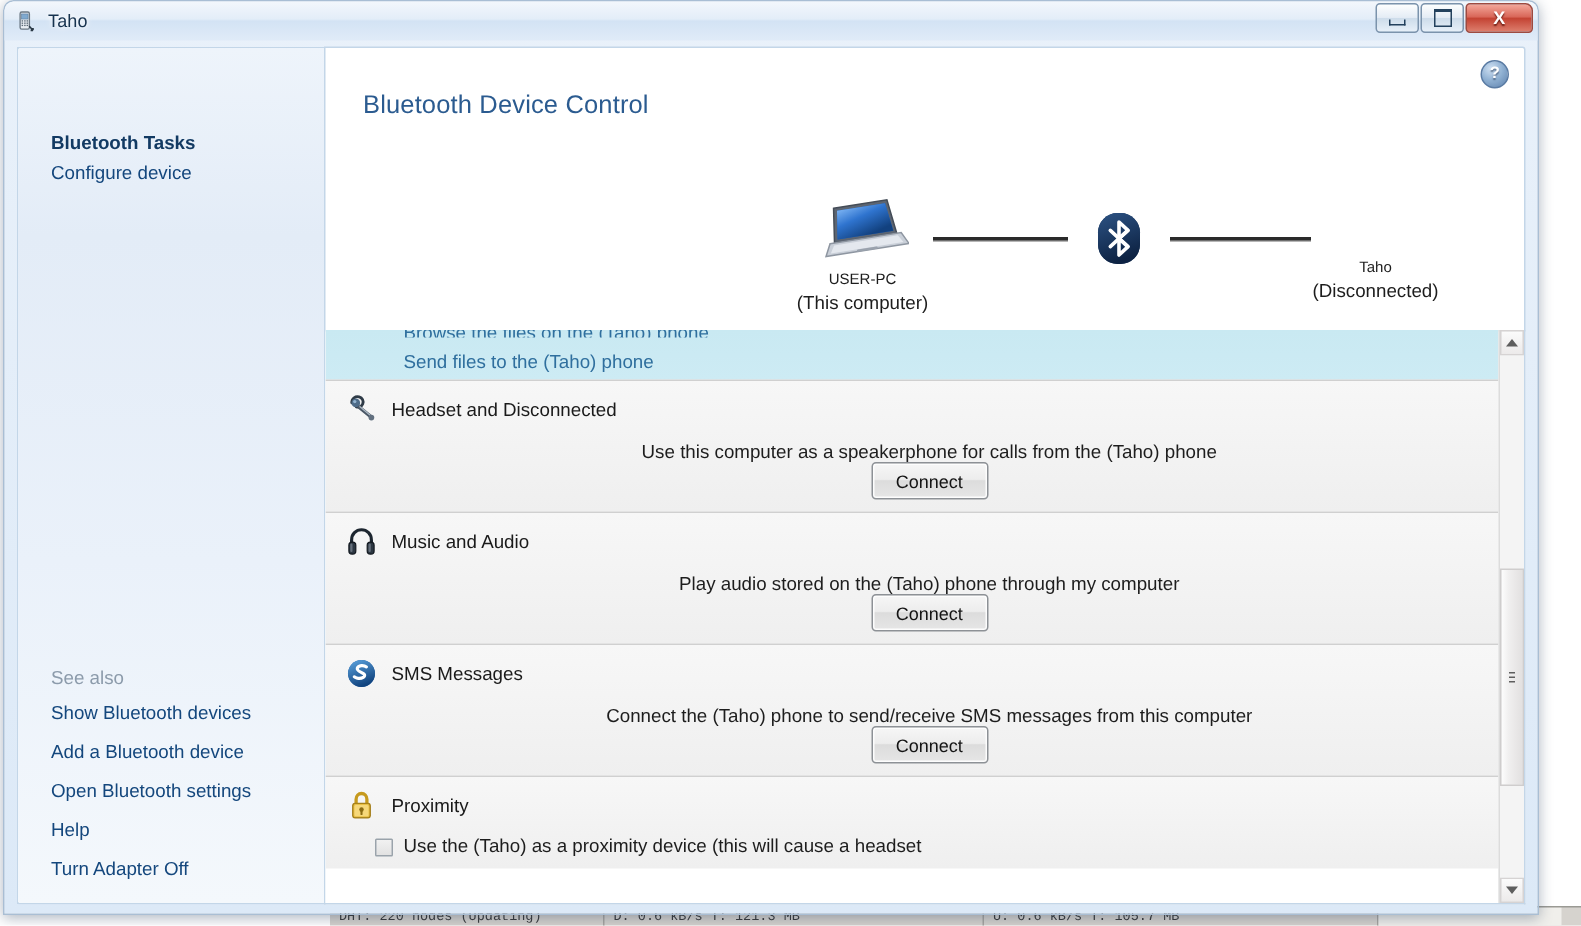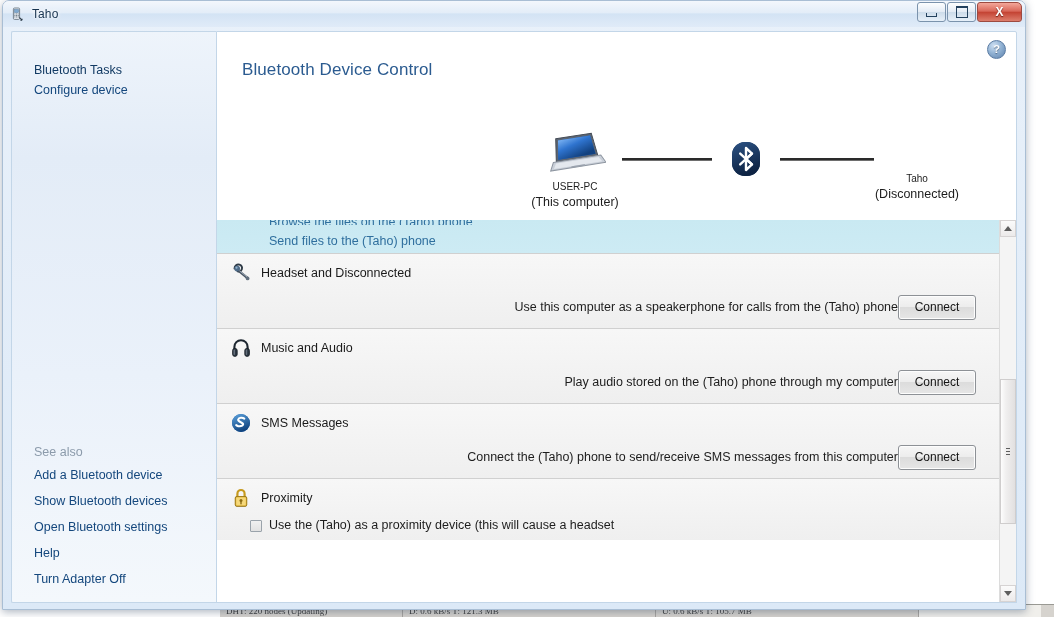--- a/index.html
+++ b/index.html
@@ -10,21 +10,21 @@
   }
   .screen{position:relative;width:1054px;height:617px;background:#ffffff;}
 
   
   .bg-app{
     position:absolute;left:220px;top:604px;width:834px;height:13px;
     background:#d6d3ce;border-top:1px solid #9a9a94;overflow:hidden;
   }
   .bg-app-row{
     display:flex;height:13px;align-items:center;
-    font-size:9px;color:#3a3a3a;font-family:Liberation Serif, serif;
+    font-size:9px;color:#3a3a3a;font-family:Liberation Mono, monospace;
     white-space:nowrap;
   }
   .bg-cell{padding:0 6px;border-right:1px solid #a8a5a0;height:13px;
     line-height:13px;overflow:hidden;}
   .bg-c1{width:170px;}
   .bg-c2{width:240px;}
   .bg-c3{width:250px;}
   .bg-c4{width:110px;background:#f0efeb;border-right:none;}
 
   
@@ -77,22 +77,22 @@
     margin:4px 0 6px 8px;
     background:linear-gradient(to bottom,#eef4fb 0%,#e3ecf7 22%,#eaf1fa 60%,#f4f8fc 100%);
     border:1px solid #c3d6e8;border-right:none;
     border-radius:2px 0 0 2px;
     padding:16px 0 0 0;position:relative;
   }
   .sb-intro{
     padding:0 14px 0 22px;font-size:12.5px;line-height:18.5px;color:#1b3a5c;
   }
   .sb-head{
-    margin-top:15px;padding:0 27px 0 22px;
-    font-size:12.5px;font-weight:normal;color:#123a63;
+    margin-top:40px;padding:0 27px 0 22px;
+    font-size:12.5px;font-weight:bold;color:#123a63;
   }
   .sb-link{
     padding:6px 14px 6px 22px;font-size:12.5px;color:#14477d;cursor:pointer;
   }
   .sb-bottom{position:absolute;left:0;right:0;bottom:10px;}
   .sb-seealso{
     padding:0 14px 3px 22px;font-size:12.5px;color:#8c9bab;
   }
 
   
@@ -151,22 +151,22 @@
   .svc{
     border-top:1px solid #d0d0d0;margin:0 13px;padding:8px 0 8px 0;
     position:relative;
   }
   .svc.alt{background:linear-gradient(to bottom,#f7f7f7 0%,#efefef 100%);
     margin:0;padding-left:13px;padding-right:13px;}
   .svc-head{display:flex;align-items:center;gap:9px;}
   .svc-icon{width:22px;height:22px;flex:none;position:relative;}
   .svc-title{font-size:12.5px;color:#1a1a1a;}
   .svc-row{
-    display:flex;align-items:center;justify-content:flex-end;
-    margin-top:10px;padding-left:33px;padding-right:10px;min-height:26px;
+    display:flex;align-items:center;justify-content:space-between;
+    margin-top:10px;padding-left:33px;padding-right:10px;min-height:26px;flex-direction:column;
   }
   .svc-desc{font-size:12.5px;color:#1d1d1d;}
   .btn{
     flex:none;width:78px;height:25px;box-sizing:border-box;
     border:1px solid #8d9196;border-radius:3px;
     background:linear-gradient(to bottom,#f6f6f6 0%,#ededed 46%,#dcdcdc 50%,#e6e6e6 100%);
     font-size:12px;color:#141414;font-family:"Liberation Sans",sans-serif;
     cursor:pointer;box-shadow:inset 0 0 0 1px #fdfdfd;
   }
   .chk-row{display:flex;align-items:center;gap:7px;margin-top:9px;padding-left:20px;}
@@ -247,22 +247,22 @@
     </div>
 
     <div class="wbody">
 
       <div class="sidebar">
         <div class="sb-head">Bluetooth Tasks</div>
         <div class="sb-link">Configure device</div>
 
         <div class="sb-bottom">
           <div class="sb-seealso">See also</div>
+          <div class="sb-link">Show Bluetooth devices</div>
           <div class="sb-link">Add a Bluetooth device</div>
-          <div class="sb-link">Show Bluetooth devices</div>
           <div class="sb-link">Open Bluetooth settings</div>
           <div class="sb-link">Help</div>
           <div class="sb-link">Turn Adapter Off</div>
         </div>
       </div>
 
       <div class="content">
 
         <div class="hdr">
           <div class="help-btn">?</div>

